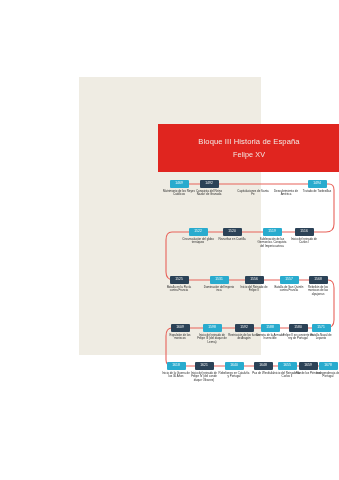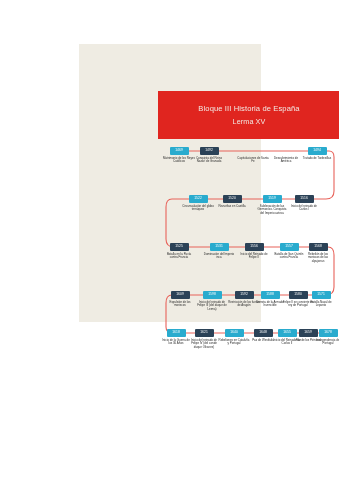--- a/index.html
+++ b/index.html
@@ -11,20 +11,21 @@
     height: 480px;
     overflow: hidden;
     font-family: "Liberation Sans", sans-serif;
   }
 
   #page {
     position: relative;
     width: 339px;
     height: 336px;
     background: #ffffff;
+    margin-top: 33px;
   }
 
   
   .doc-sheet {
     position: absolute;
     left: 79px;
     top: 44px;
     width: 182px;
     height: 278px;
     background: #efece3;
@@ -103,21 +104,21 @@
 </style>
 </head>
 <body>
 
 <div id="page">
 
   <div class="doc-sheet">
 
     <div class="banner">
       <div class="banner-line">Bloque III Historia de España</div>
-      <div class="banner-line sub">Lerma XV</div>
+      <div class="banner-line sub">Felipe XV</div>
     </div>
 
     <div class="timeline">
       <svg class="conn-svg" viewBox="0 0 182 227">
         <g id="conn-group" fill="none" stroke="#e8635b" stroke-width="1.1" stroke-linecap="round" stroke-linejoin="round">
             <path d="M 21 12 L 159 12 L 171 12 Q 176 12 176 18 L 176 52 Q 176 60 168 60 L 146 60"></path>
             <path d="M 146 60 L 40 60 L 14 60 Q 8 60 8 68 L 8 100 Q 8 108 16 108 L 21 108"></path>
             <path d="M 21 108 L 160 108 L 170 108 Q 176 108 176 116 L 176 148 Q 176 156 168 156 L 163 156"></path>
             <path d="M 163 156 L 22 156 L 14 156 Q 8 156 8 164 L 8 188 Q 8 194 15 194 L 18 194"></path>
             <path d="M 18 194 L 170 194"></path>

